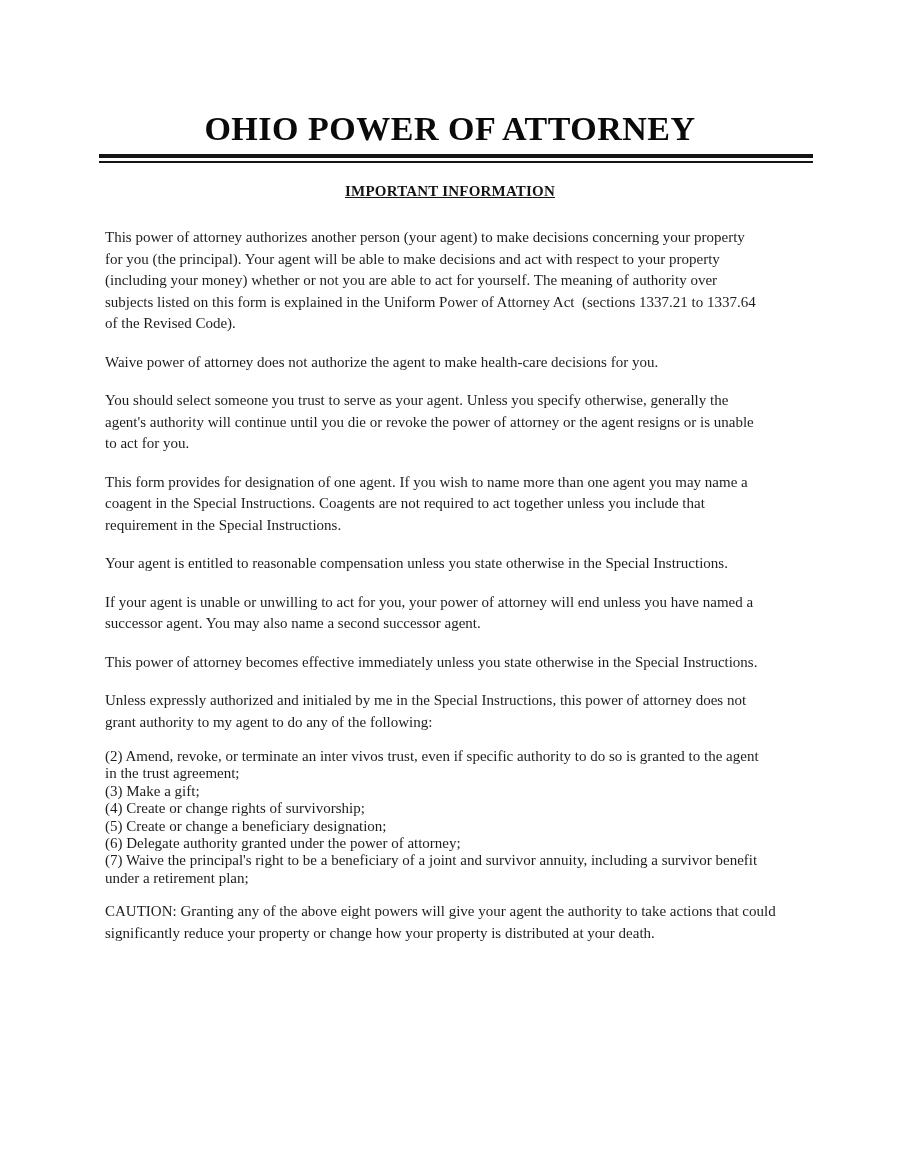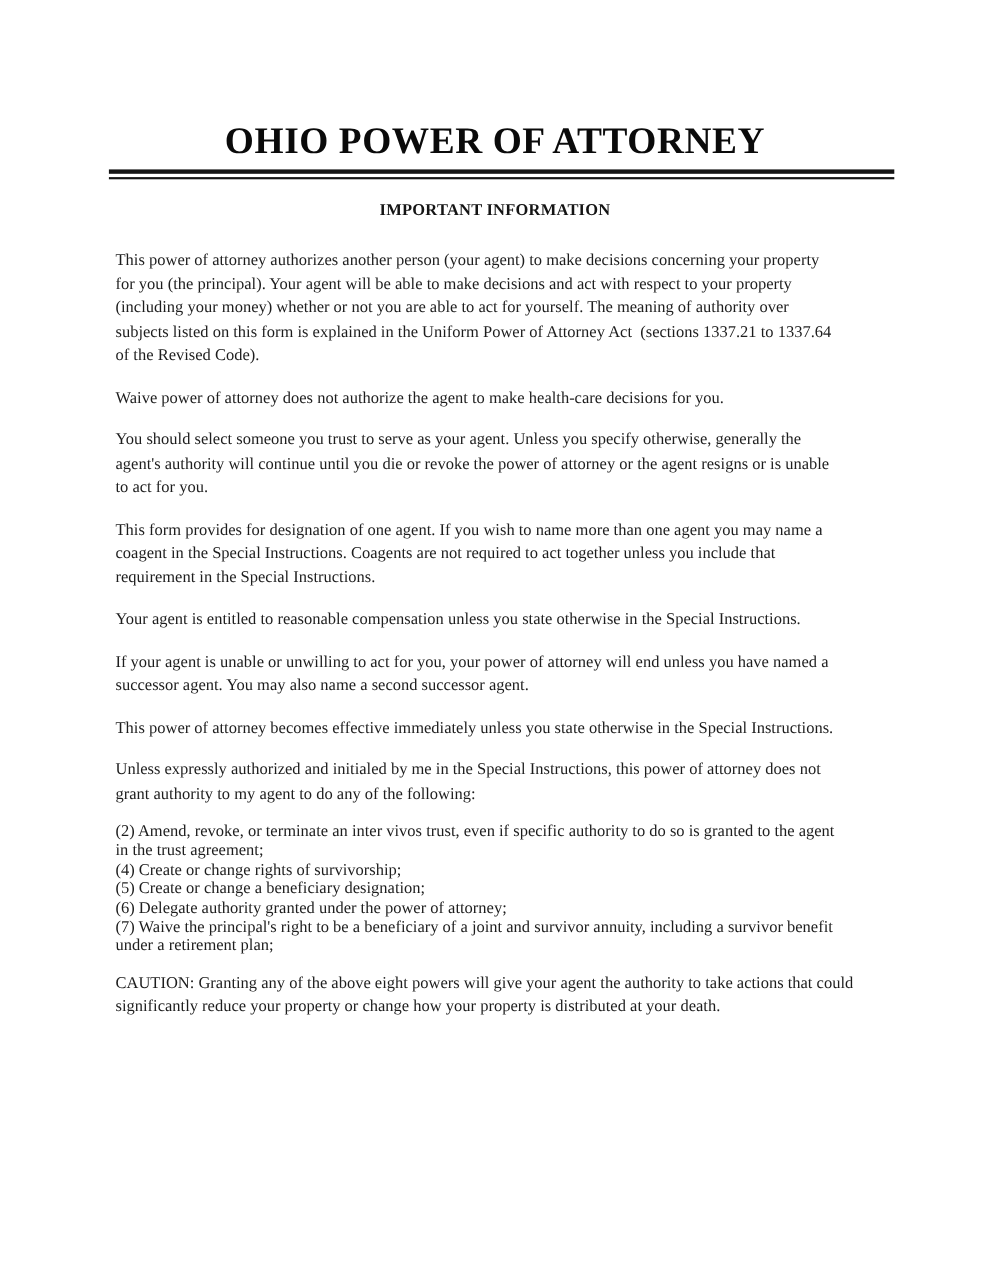--- a/index.html
+++ b/index.html
@@ -36,20 +36,21 @@
     box-sizing: content-box;
   }
   .section-heading {
     margin: 18px 0 0 0;
     text-align: center;
     font-size: 15px;
     line-height: 20px;
     font-weight: 700;
     color: #141414;
     letter-spacing: 0.2px;
+    text-decoration: underline;
   }
   .section-heading.actions {
     margin-top: 62px;
   }
   .content {
     margin-left: 105px;
     margin-right: 30px;
     font-size: 15px;
     line-height: 21.5px;
   }
@@ -104,20 +105,21 @@
   </div>
 
 
   <div class="content">
     <p class="para intro">Unless expressly authorized and initialed by me in the Special Instructions, this power of attorney does not
 grant authority to my agent to do any of the following:</p>
 
     <div class="list-block">
       <div class="list-item">(2) Amend, revoke, or terminate an inter vivos trust, even if specific authority to do so is granted to the agent
 in the trust agreement;</div>
+      <div class="list-item">(3) Make a gift;</div>
       <div class="list-item">(4) Create or change rights of survivorship;</div>
       <div class="list-item">(5) Create or change a beneficiary designation;</div>
       <div class="list-item">(6) Delegate authority granted under the power of attorney;</div>
       <div class="list-item">(7) Waive the principal's right to be a beneficiary of a joint and survivor annuity, including a survivor benefit
 under a retirement plan;</div>
     </div>
 
     <p class="para caution">CAUTION: Granting any of the above eight powers will give your agent the authority to take actions that could
 significantly reduce your property or change how your property is distributed at your death.</p>
   </div>

